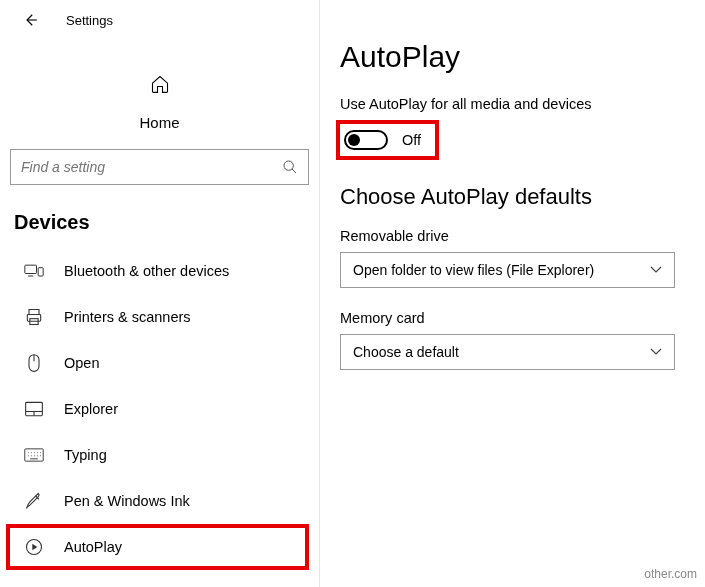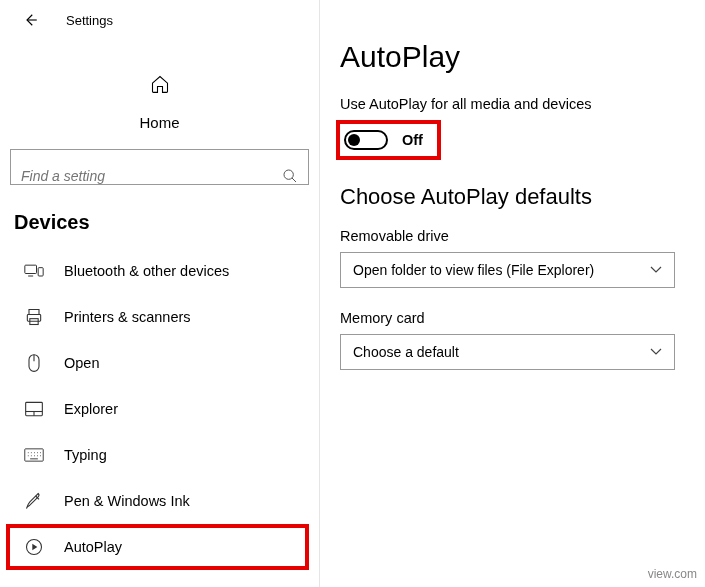--- a/index.html
+++ b/index.html
@@ -61,21 +61,21 @@
     }
     .home-row .label {
       font-size: 15px;
       color: #000;
     }
     .search-box {
       margin: 8px 0 20px 0;
       height: 36px;
       border: 1px solid #999;
       display: flex;
-      align-items: flex-end;
+      align-items: center;
       padding: 0 10px;
       background: #fff;
     }
     .search-box input {
       flex: 1;
       border: none;
       outline: none;
       font-size: 14px;
       font-style: italic;
       color: #666;
@@ -129,21 +129,20 @@
     .toggle-wrap {
       display: inline-flex;
       align-items: center;
       gap: 14px;
       padding: 6px 14px 6px 4px;
     }
     .toggle-highlight {
       border: 4px solid #e60000;
       margin-left: -4px;
       margin-bottom: 24px;
-      font-weight: bold;
     }
     .toggle {
       width: 44px;
       height: 20px;
       border: 2px solid #000;
       border-radius: 20px;
       position: relative;
     }
     .toggle .knob {
       width: 12px;
@@ -330,13 +329,13 @@
   <div class="dropdown">
     <span>Choose a default</span>
     <span class="chev">
       <svg width="12" height="8" viewBox="0 0 12 8" fill="none" stroke="#444" stroke-width="1.2">
           <path d="M1 1l5 5 5-5"></path>
         </svg>
     </span>
   </div>
 </div>
 
-<div class="watermark">view.com</div>
+<div class="watermark">other.com</div>
 
 </body></html>

